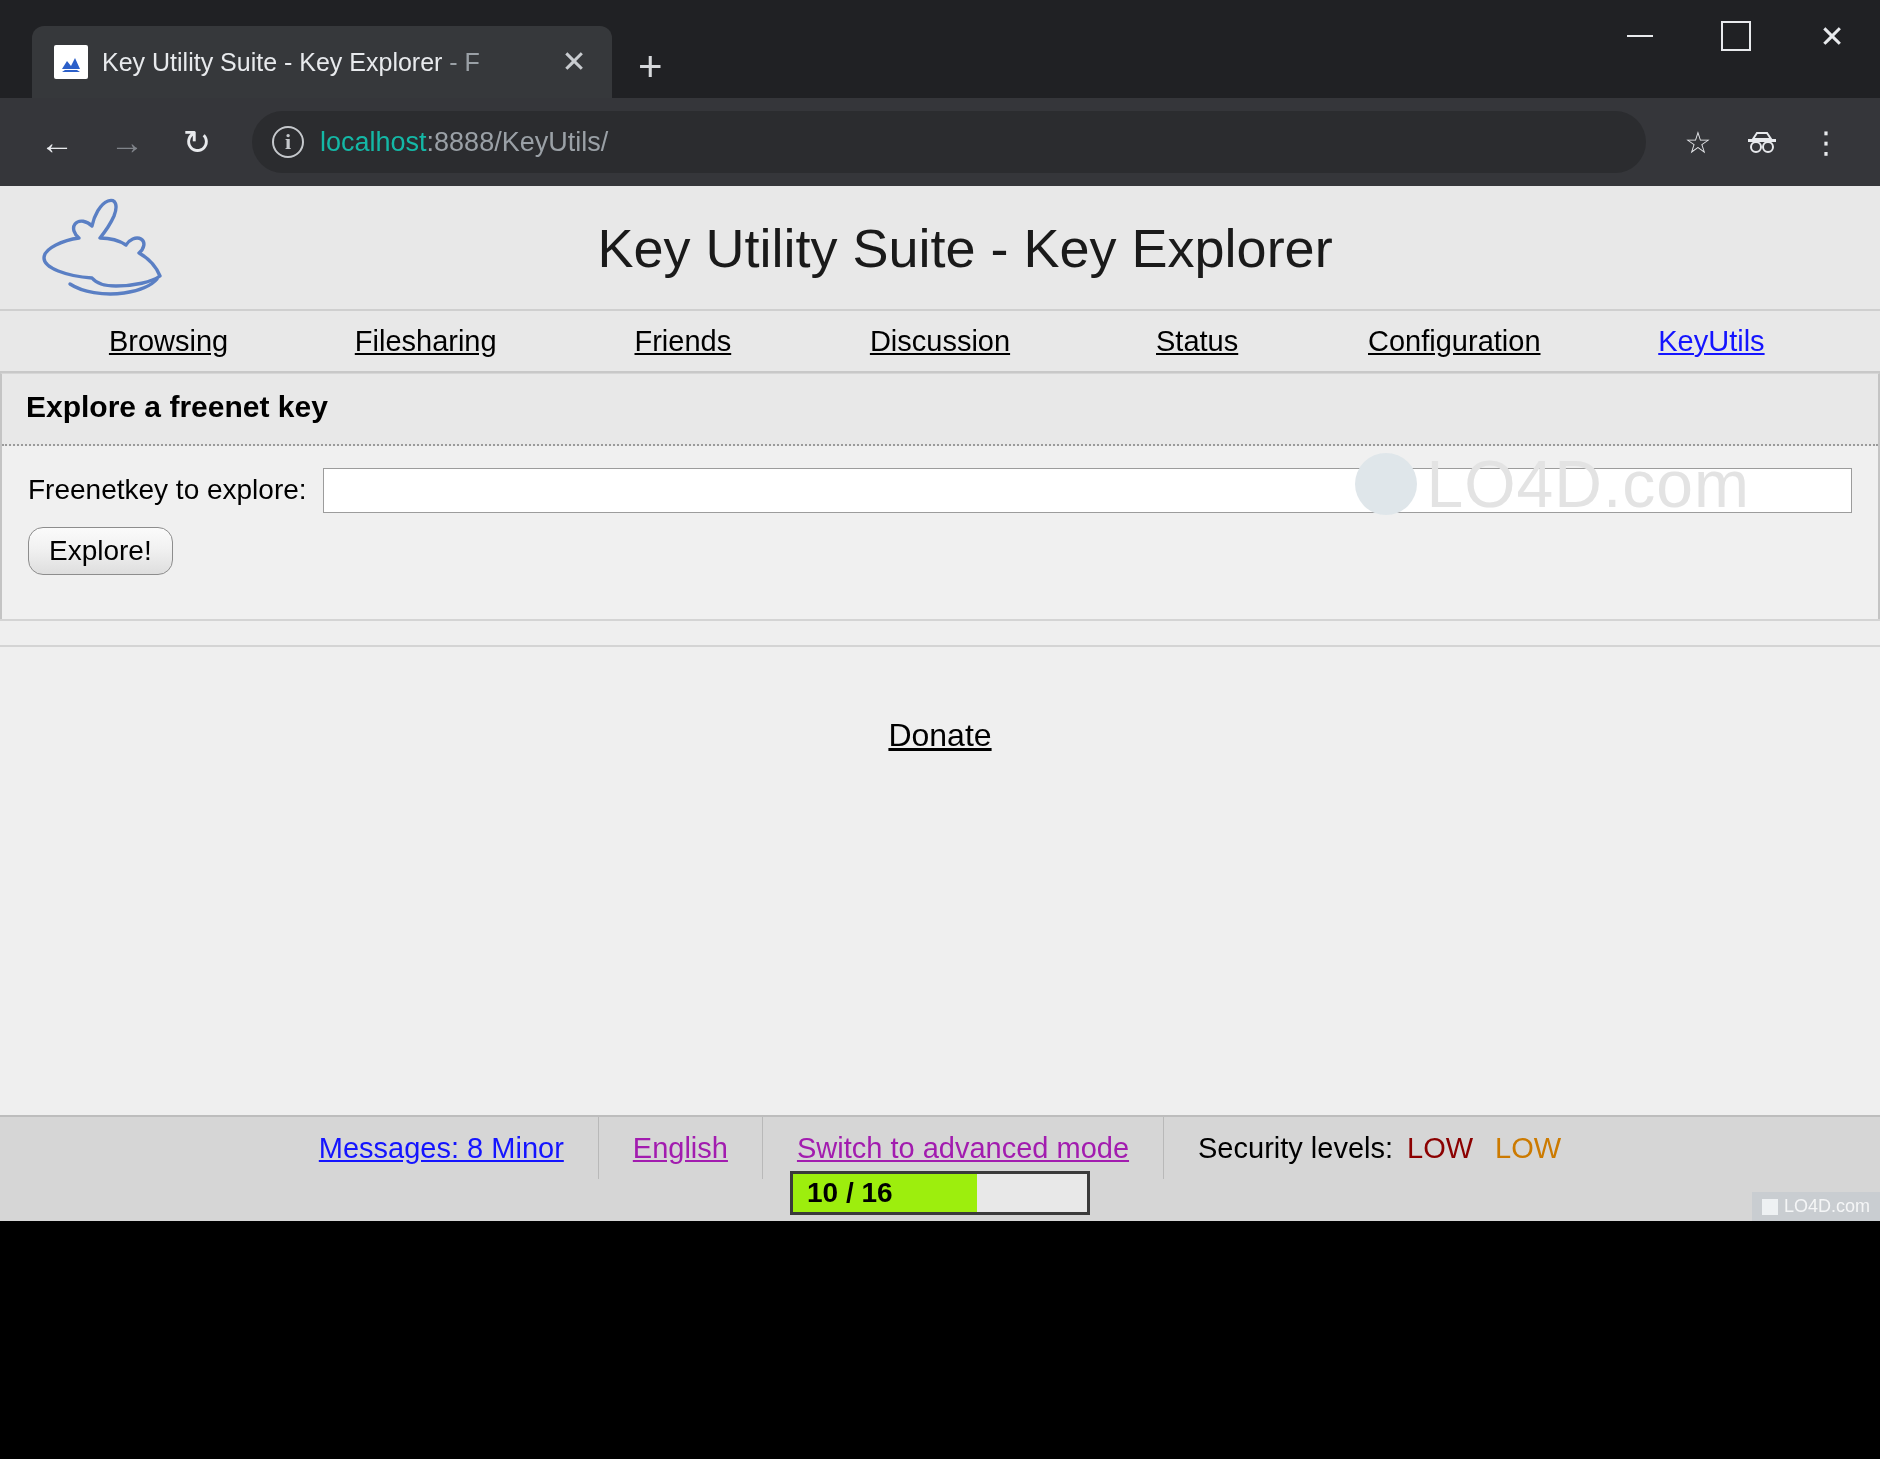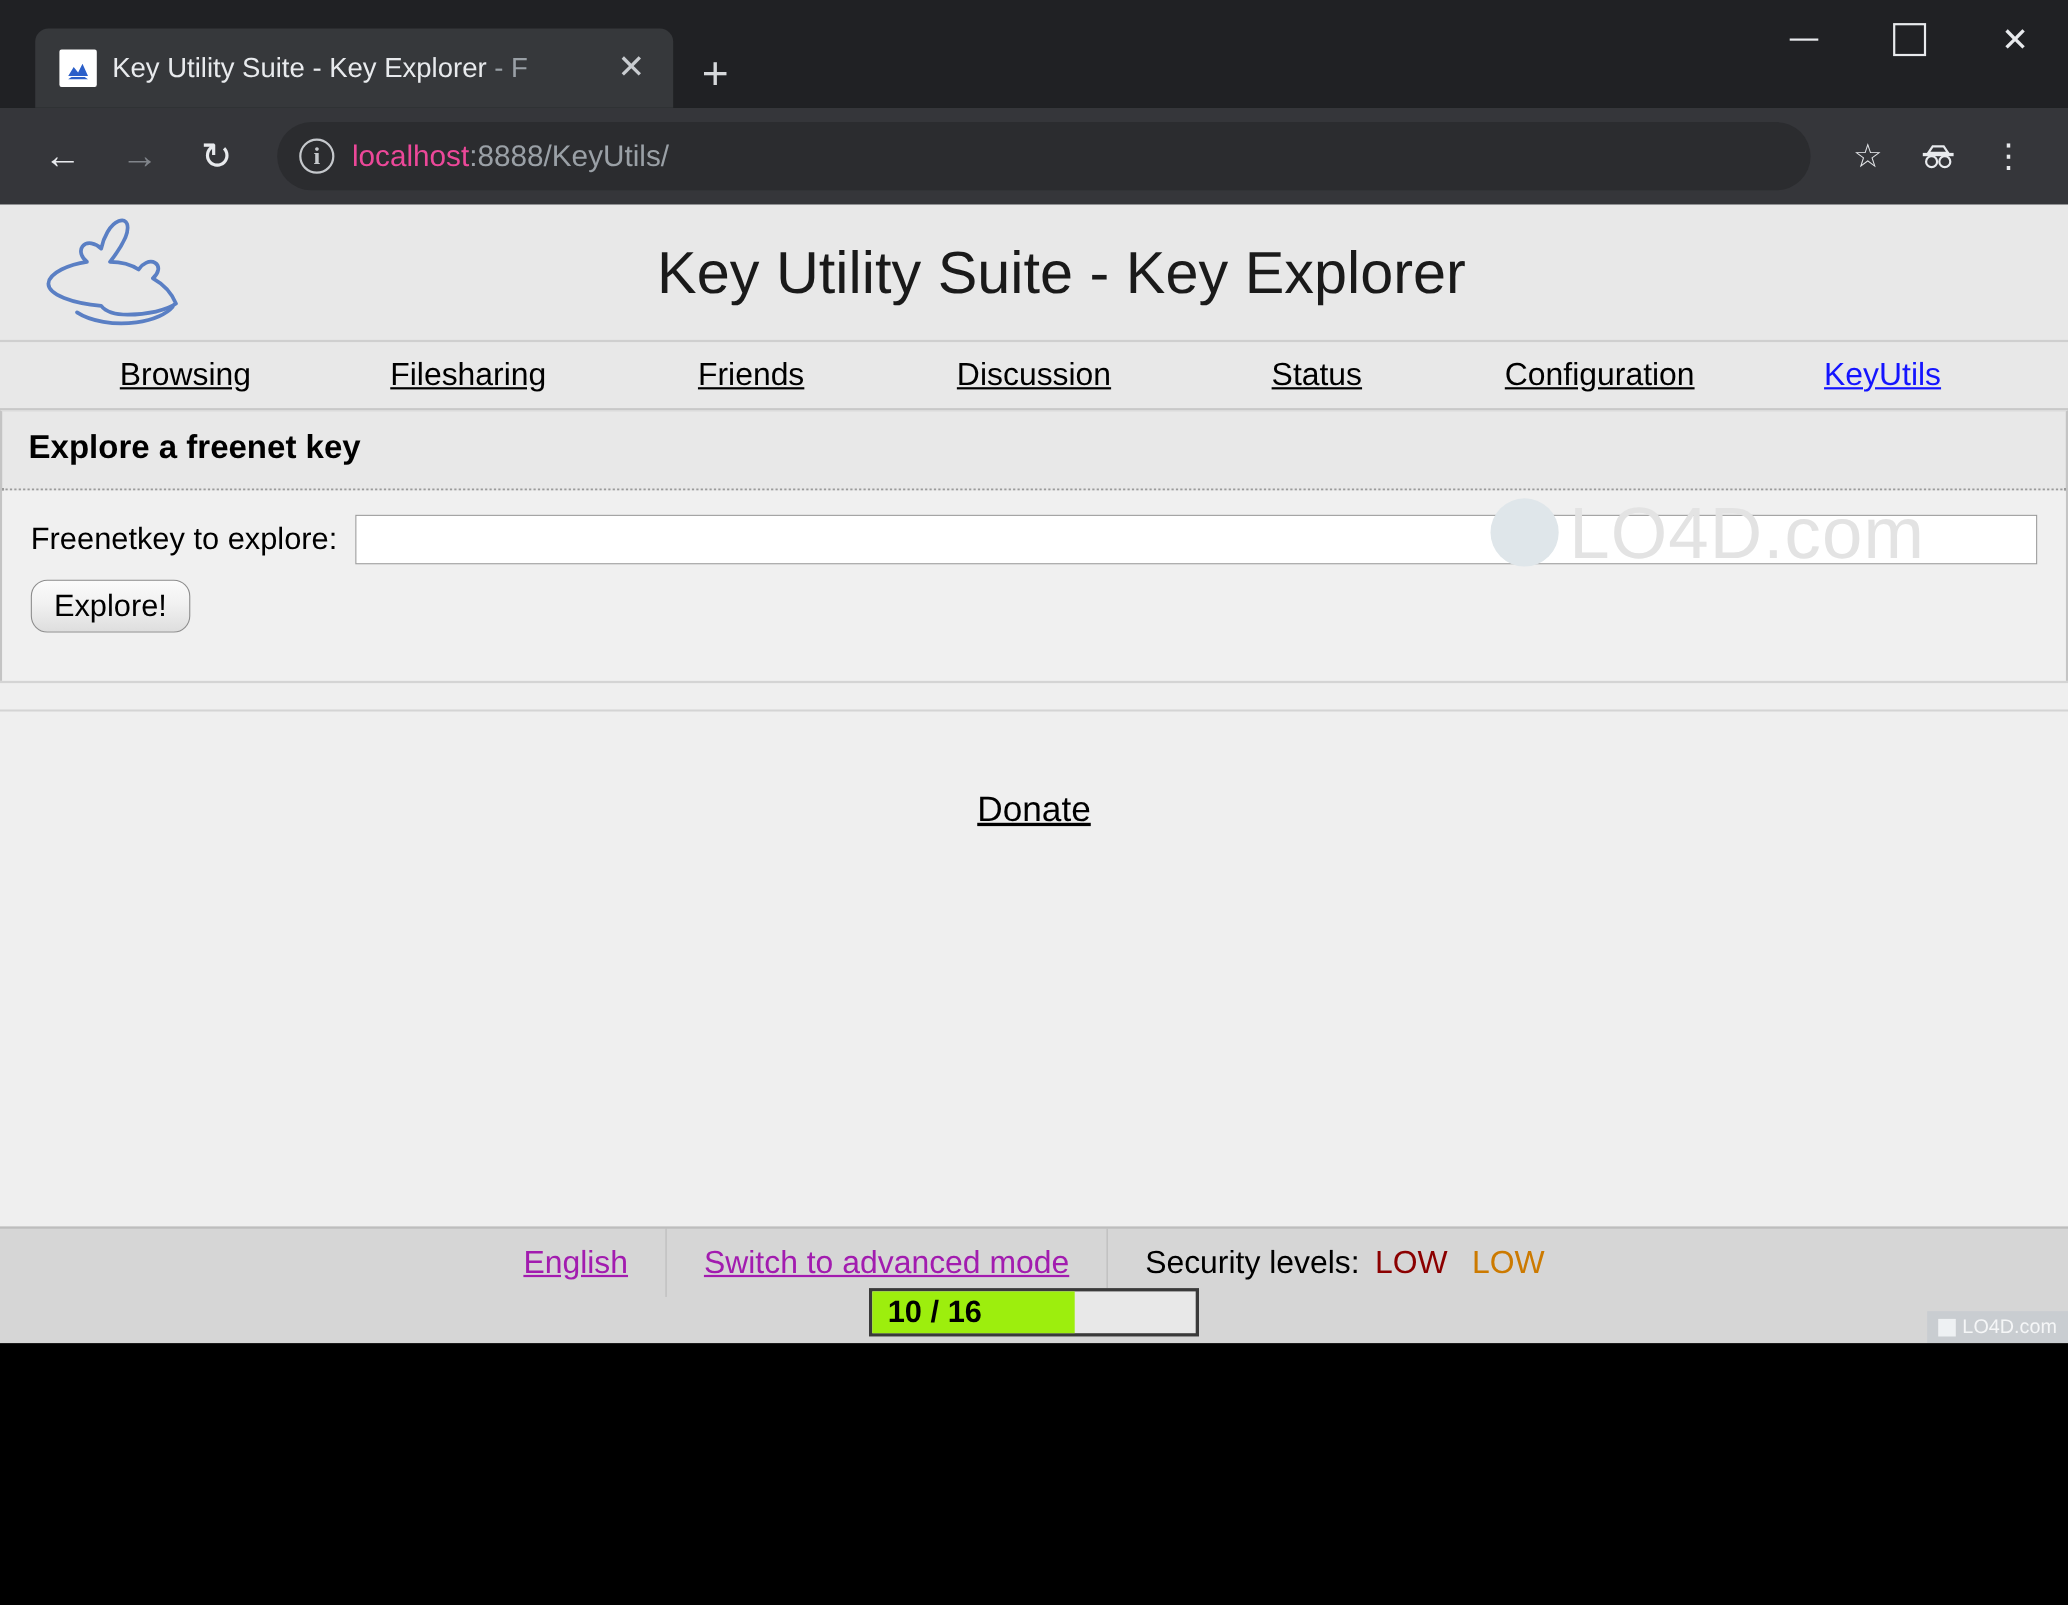--- a/index.html
+++ b/index.html
@@ -114,21 +114,21 @@
     width: 32px; height: 32px;
     border: 2px solid #c5c8cc;
     border-radius: 50%;
     color: #c5c8cc;
     font-size: 22px; font-weight: bold;
     display: flex; align-items: center; justify-content: center;
     font-family: "Liberation Serif", serif;
     flex: 0 0 auto;
   }
   .url { font-size: 27px; color: #9aa0a6; white-space: nowrap; }
-  .url .host { color: #ec4899; }
+  .url .host { color: #14b8a6; }
   .tb-icon {
     width: 56px; height: 56px;
     display: flex; align-items: center; justify-content: center;
     color: #e8eaed; font-size: 30px;
     cursor: pointer; flex: 0 0 auto;
   }
 
   
   .page {
     flex: 1 1 auto;
@@ -448,20 +448,23 @@
       <div class="gap-strip"></div>
 
       <div class="donate-area">
         <a class="donate">Donate</a>
 
       </div>
 
       <div class="footer">
         <div class="footer-row">
           <div class="fcell">
+            <a class="blue">Messages: 8 Minor</a>
+          </div>
+          <div class="fcell">
             <a>English</a>
           </div>
           <div class="fcell">
             <a>Switch to advanced mode</a>
           </div>
           <div class="fcell">
             <span>Security levels:</span>
               <span class="sec-low-1" style="color: rgb(139, 0, 0);">LOW</span>
               <span class="sec-low-2" style="color: rgb(204, 122, 0);">LOW</span>
           </div>

